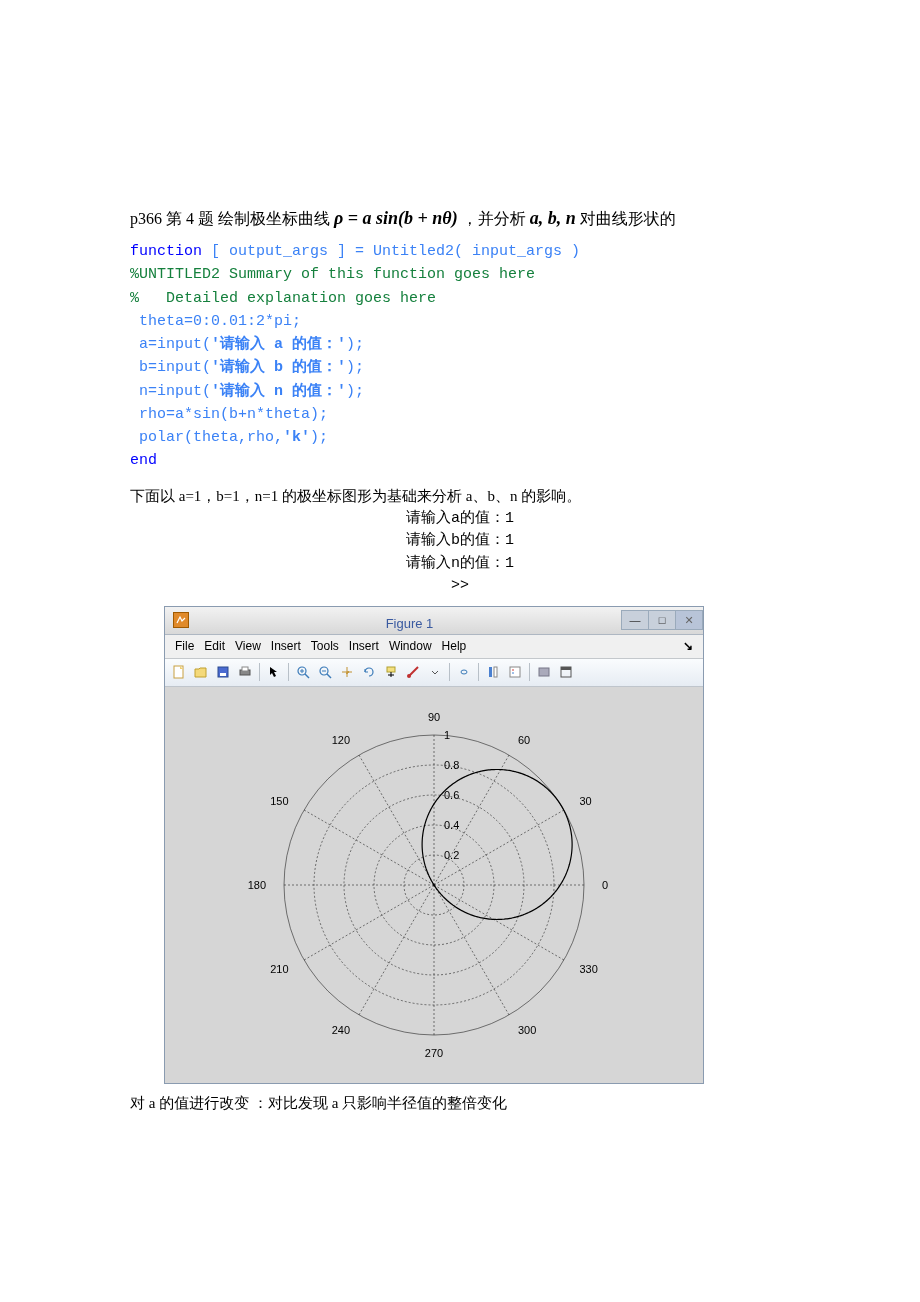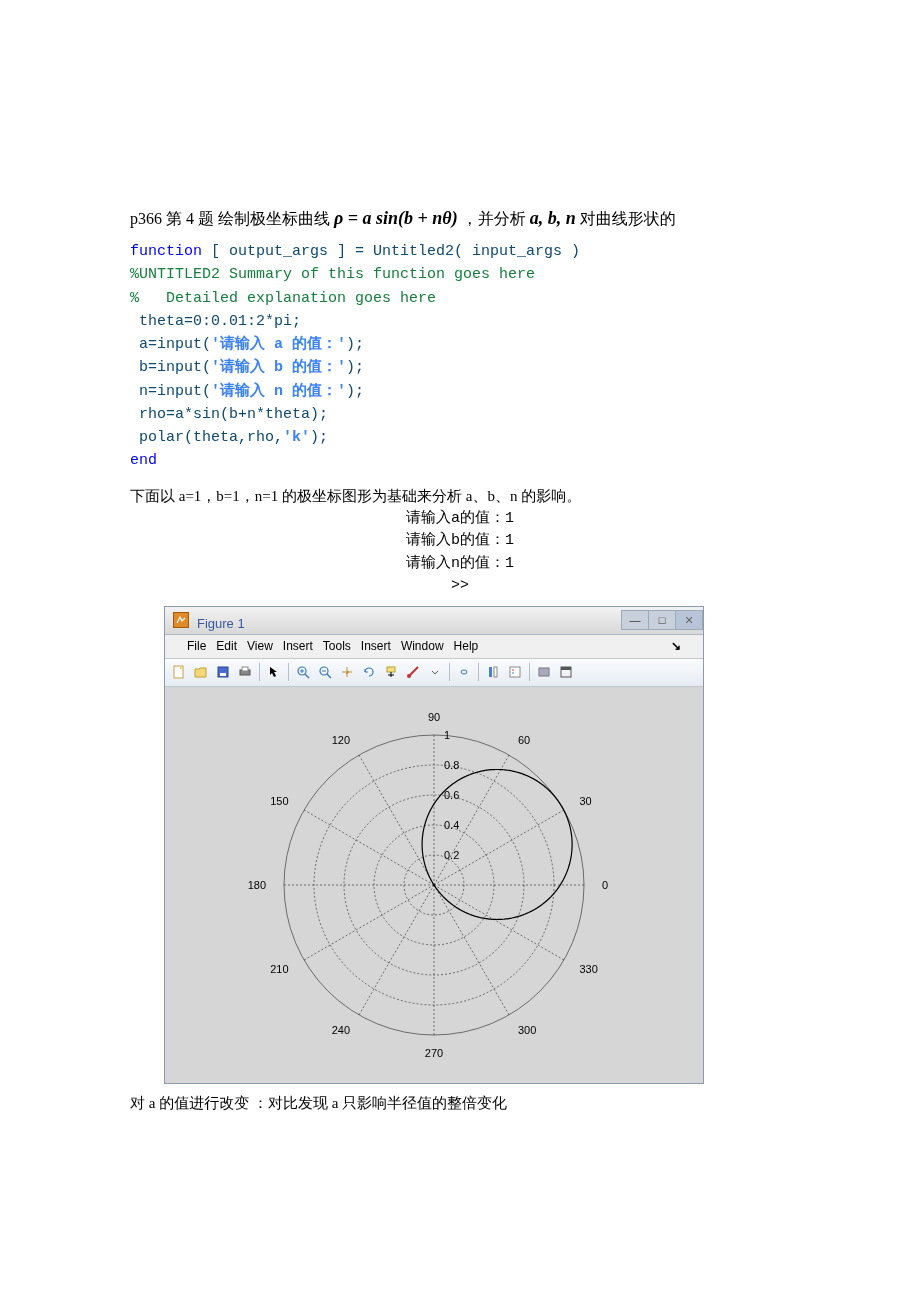--- a/index.html
+++ b/index.html
@@ -28,21 +28,21 @@
   .code-block {
     font-family: "Courier New", monospace;
     font-size: 15px;
     line-height: 1.55;
     white-space: pre;
     margin: 2px 0 14px 0;
   }
   .kw-blue { color: #0000ff; }
   .kw-green { color: #15803d; }
   .kw-purple { color: #3b82f6; font-weight: bold; }
-  .kw-black { color: #0c4a6e; }
+  .kw-black { color: #3b82f6; }
   .analysis-line {
     font-size: 15px;
     margin: 6px 0 2px 0;
   }
   .cmd-block {
     font-family: "SimSun", "宋体", "Courier New", monospace;
     font-size: 15px;
     line-height: 1.5;
     margin: 2px 0 8px 0;
     white-space: pre;
@@ -65,21 +65,21 @@
   }
   .titlebar .app-icon {
     width: 16px; height: 16px;
     background: #e08a2a;
     margin: 0 8px;
     border: 1px solid #a05a00;
     display: flex; align-items: center; justify-content: center;
   }
   .titlebar .title-text {
     flex: 1;
-    text-align: left;
+    text-align: center;
     color: #3a5aa0;
     margin-top: 6px;
   }
   .titlebar .win-btns {
     display: flex;
     gap: 0;
   }
   .titlebar .win-btn {
     width: 28px; height: 20px;
     background: #c8d0db;
@@ -91,21 +91,21 @@
   }
   .titlebar .win-btn.close { background: #b8c4d8; color: #666; }
   .menubar {
     display: flex;
     align-items: center;
     height: 24px;
     background: #f0f0f0;
     border-bottom: 1px solid #c4c8cc;
     font-family: "Segoe UI", Tahoma, sans-serif;
     font-size: 12px;
-    padding: 0 22px;
+    padding: 0 10px;
     gap: 10px;
     position: relative;
   }
   .menubar .spacer { flex: 1; }
   .menubar .overflow { font-weight: bold; cursor: default; }
   .toolbar {
     display: flex;
     align-items: center;
     height: 28px;
     background: linear-gradient(#fafcfe, #e6ecf3);

